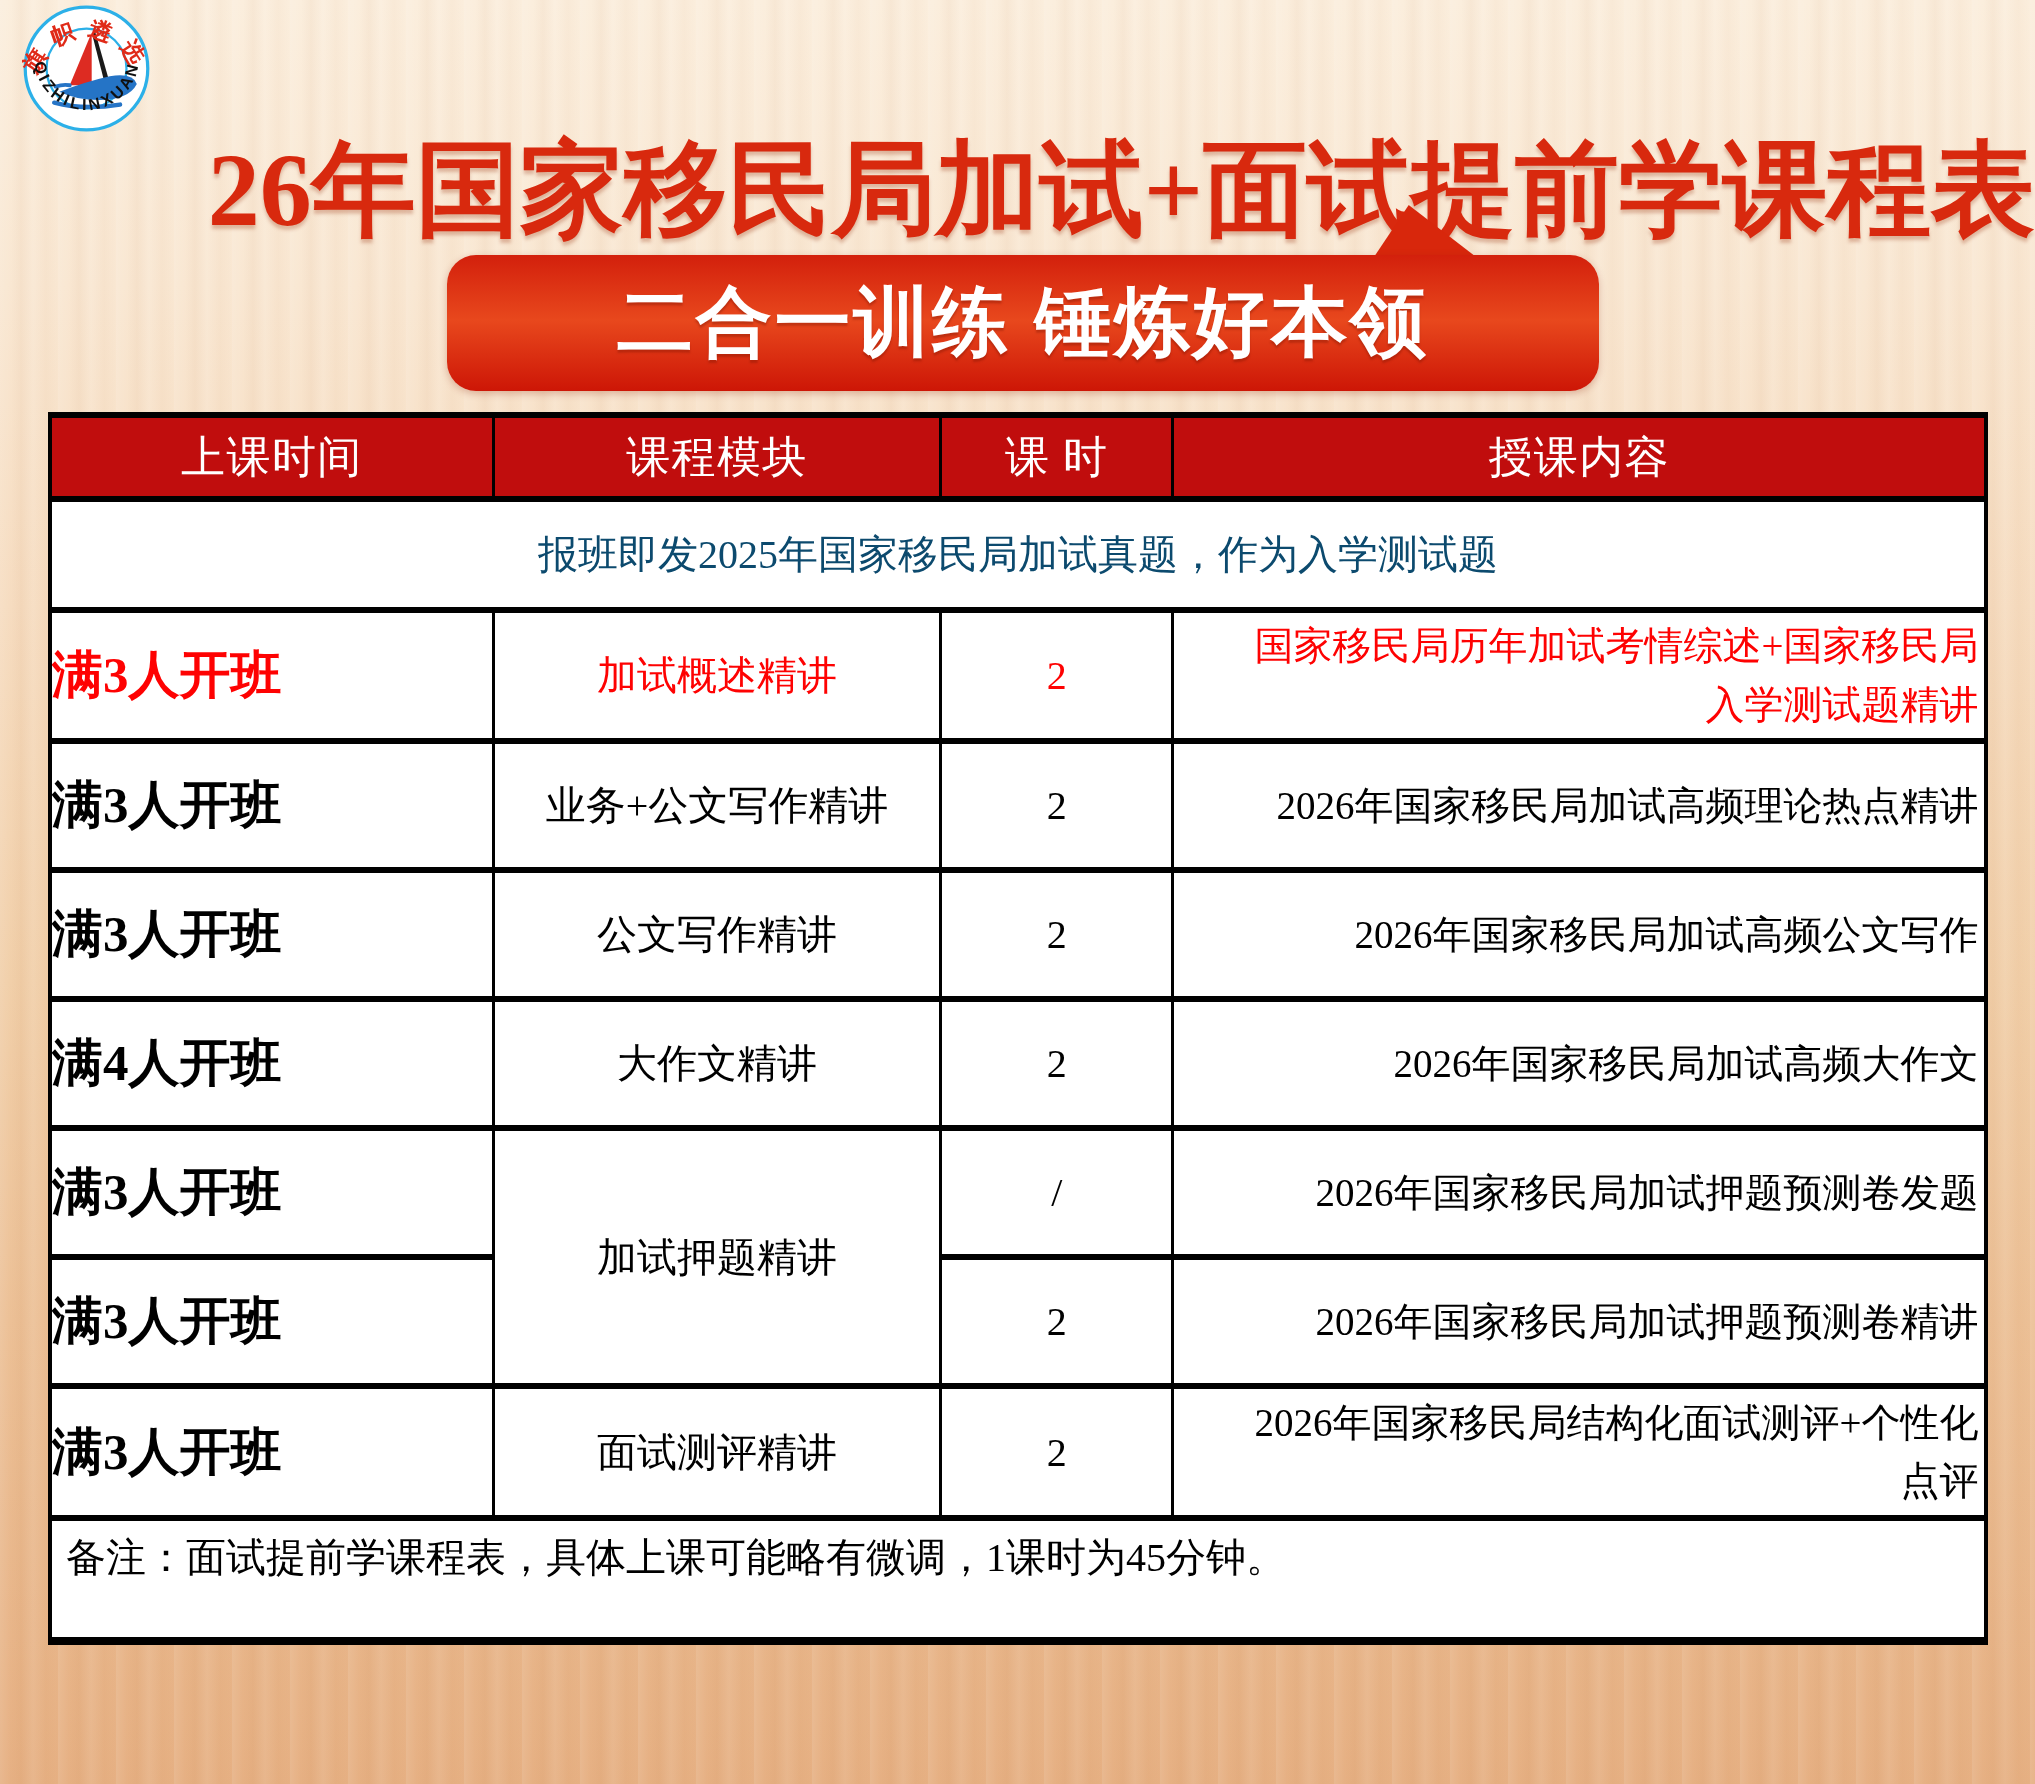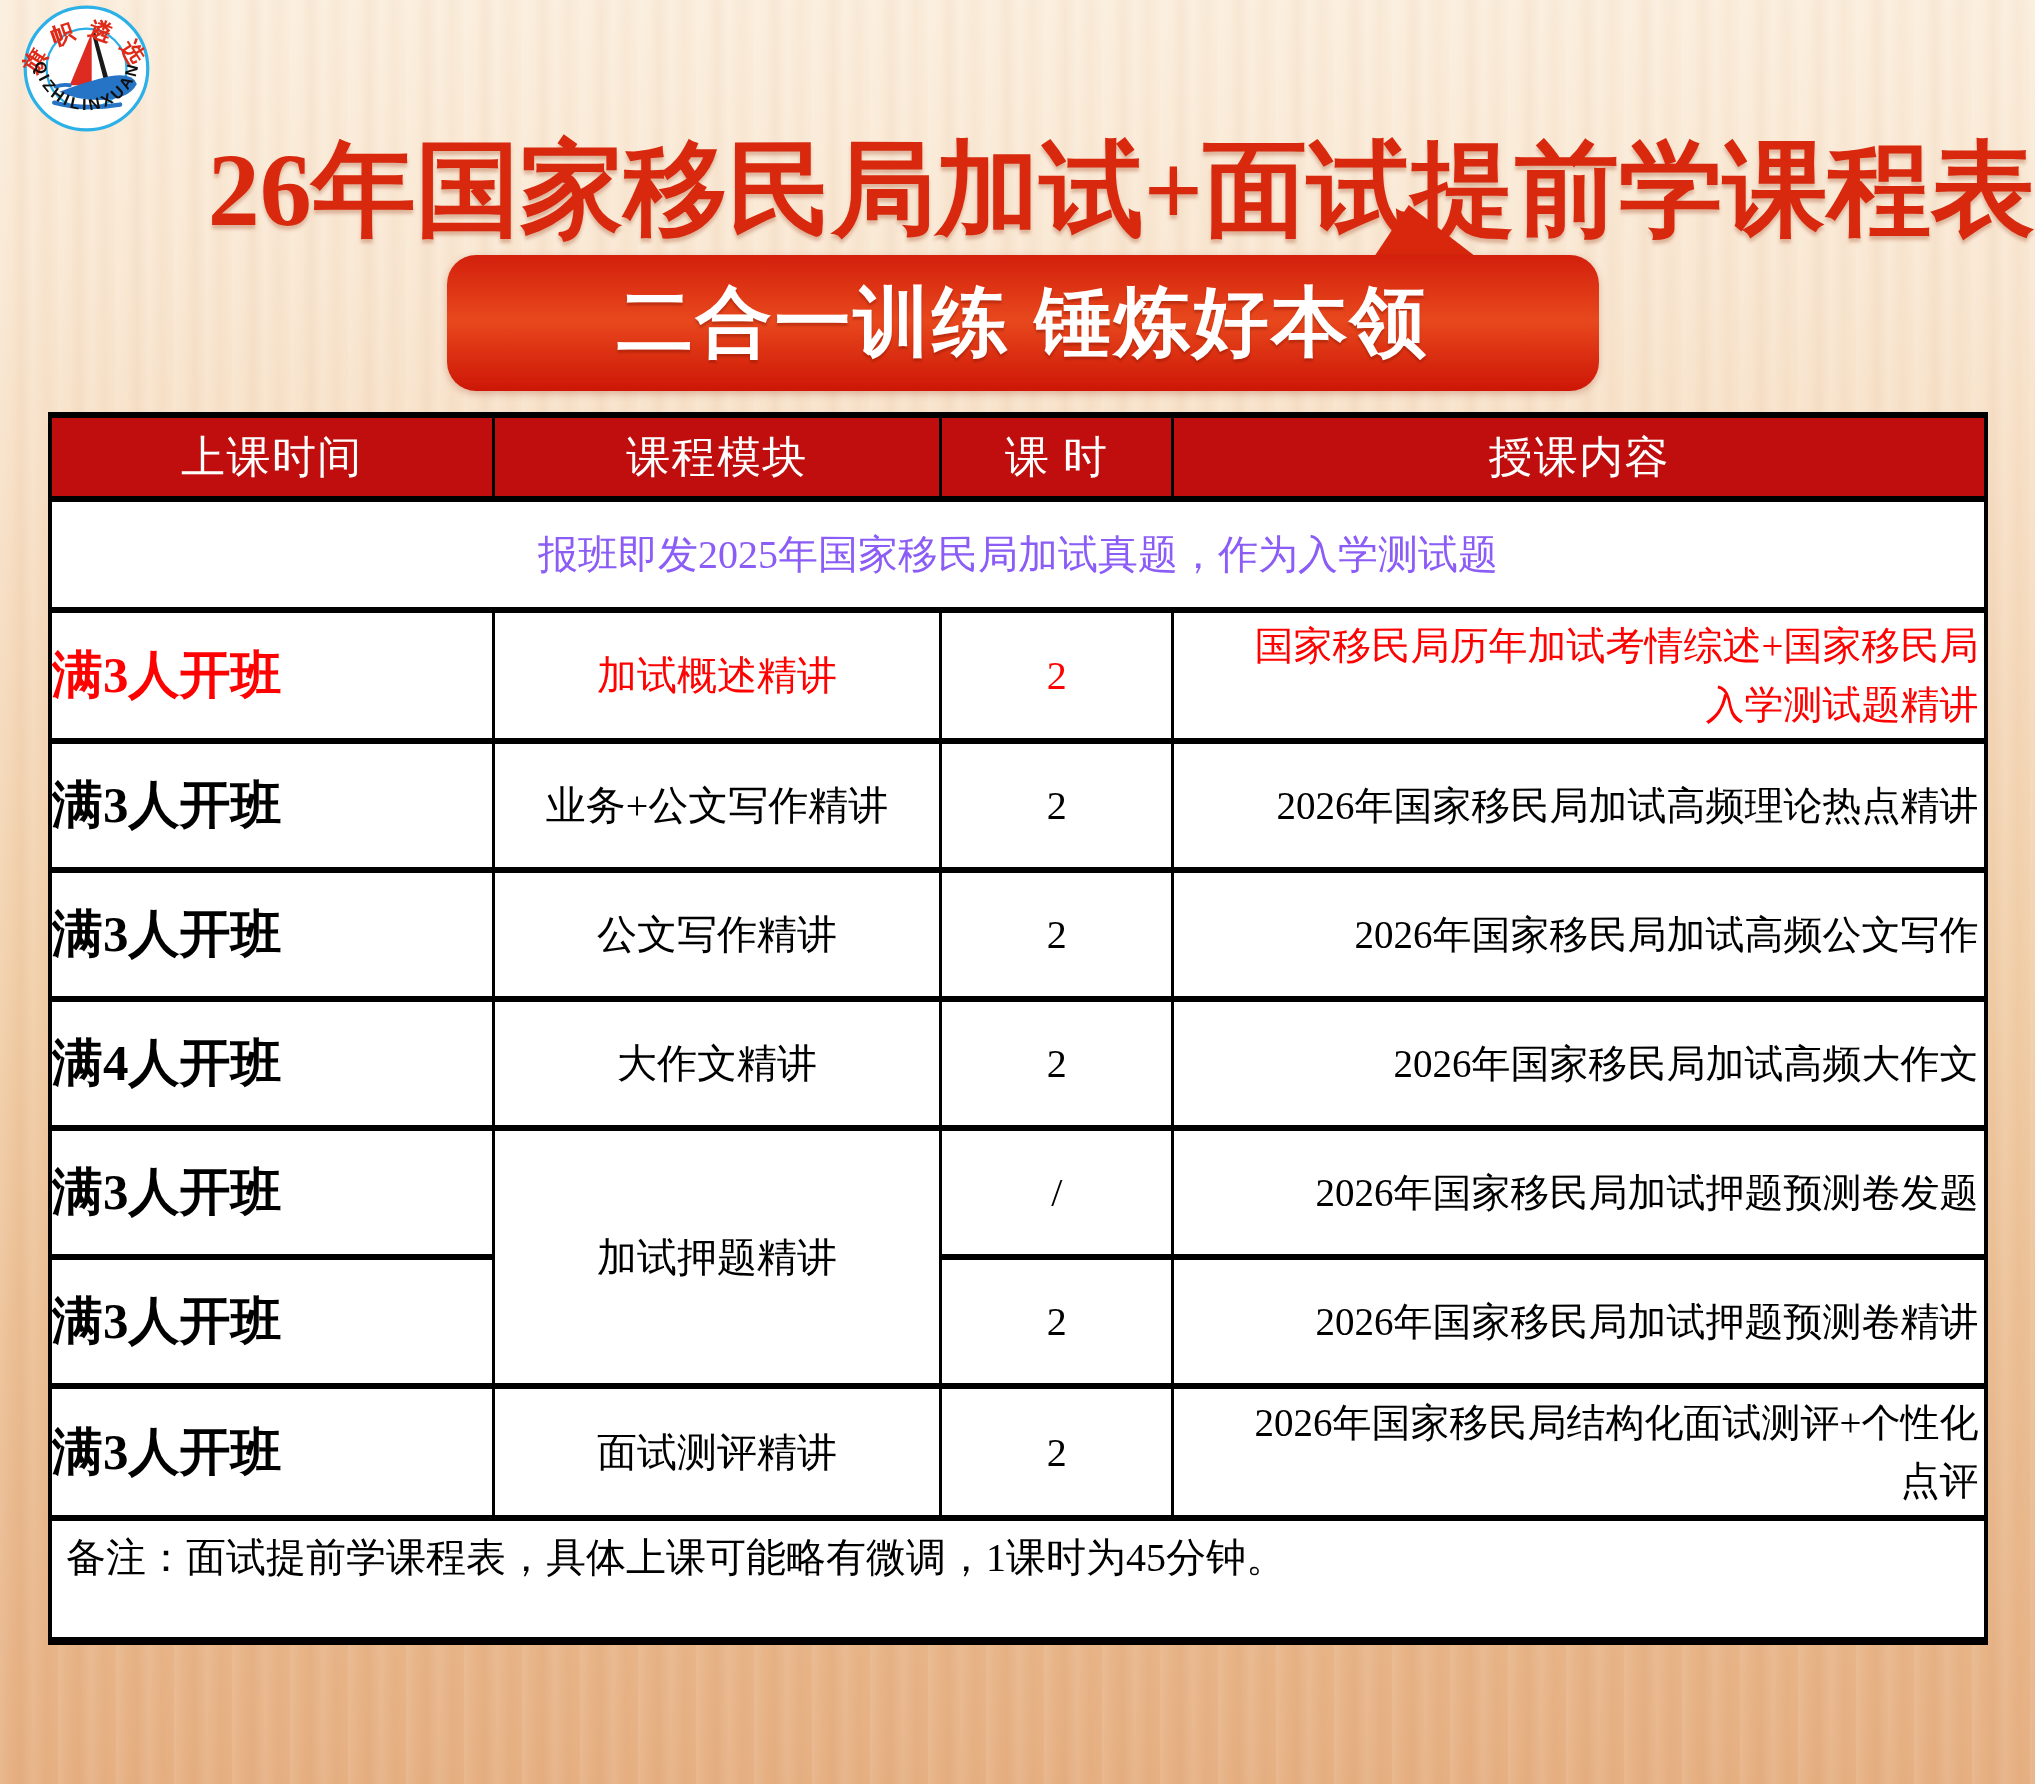--- a/index.html
+++ b/index.html
@@ -57,21 +57,21 @@
     border:4.2px solid #000; border-bottom-width:8.3px;padding-left:24px;
   }
   table.schedule th, table.schedule td {
     border:3.5px solid #000; border-top-width:6.2px; border-bottom-width:6.2px;
     vertical-align:middle; overflow:hidden;
   }
   tr.header-row th {
     height:84px; background:#c00d0d; color:#ffffff;
     font-size:44px; font-weight:500; letter-spacing:1.4px; text-align:center;
   }
-  tr.notice-row td { height:111px; text-align:center; font-size:40px; color:#8b5cf6; }
+  tr.notice-row td { height:111px; text-align:center; font-size:40px; color:#0c4a6e; }
   td.c-time   { text-align:left; font-size:51px; height:129px;font-weight:bold; }
   td.c-module { text-align:center; font-size:40px; }
   td.c-hours  { text-align:center; font-size:40px; }
   td.c-content{
     text-align:right; font-size:39px; line-height:1.5;
     padding:4.2px 5.5px; white-space:pre-line;
   }
   tr.red-row td { color:#fe0202; }
   tr.note-row td {
     height:123px; vertical-align:top; text-align:left;

